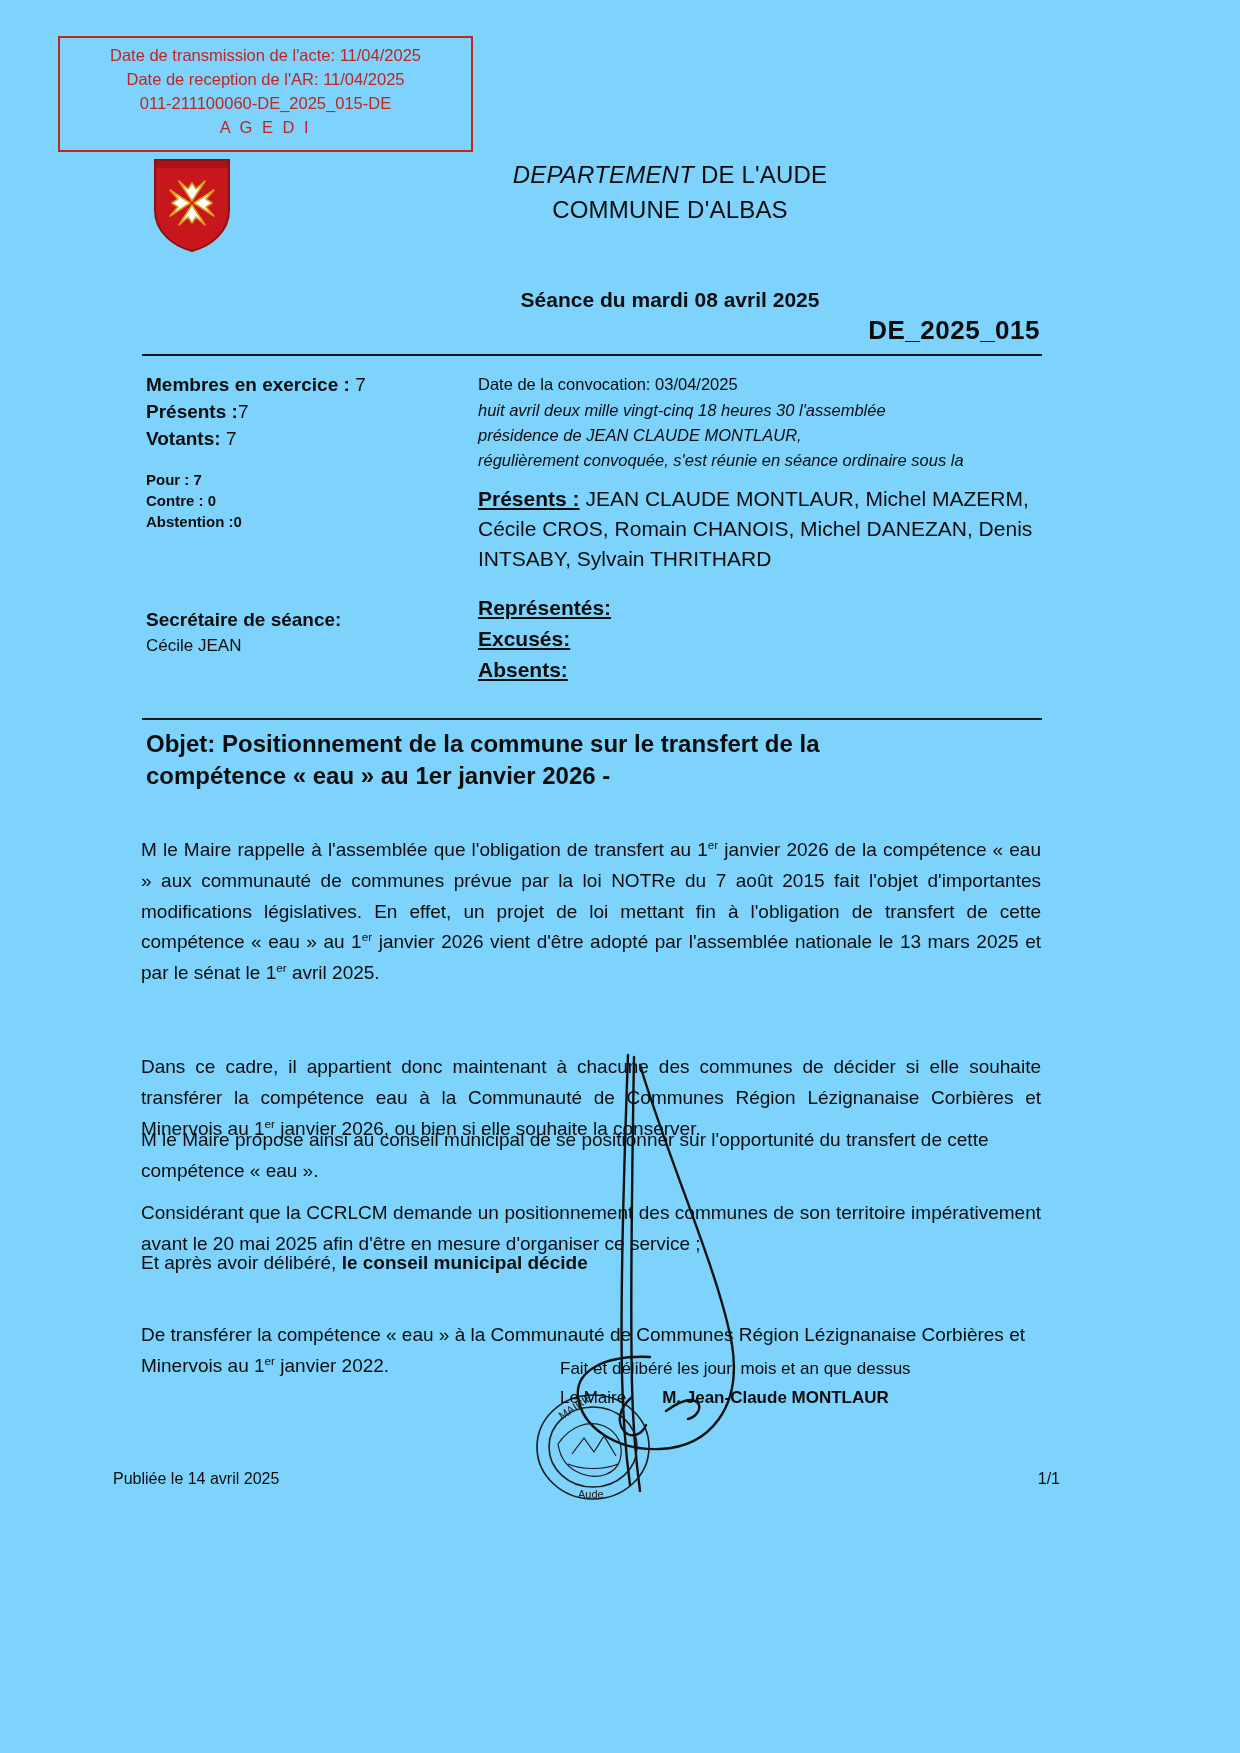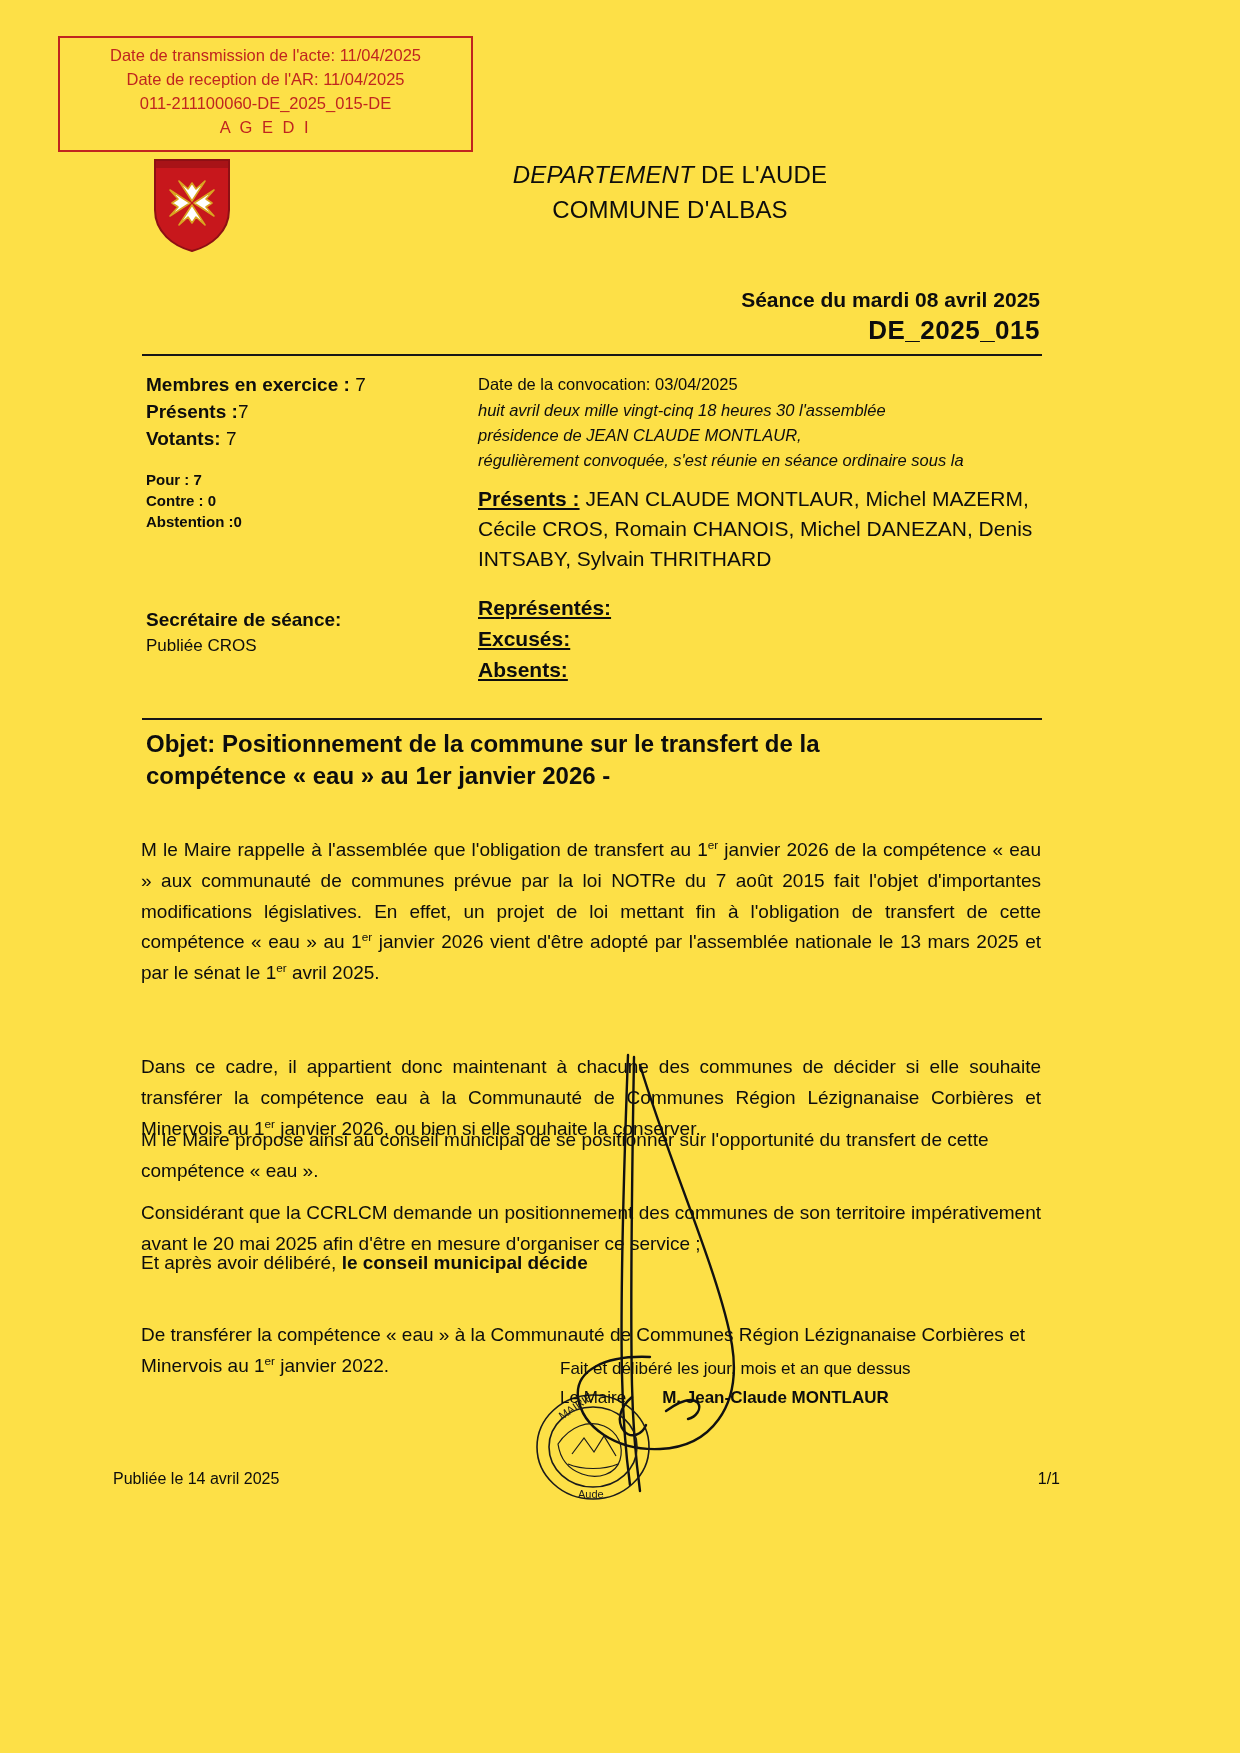--- a/index.html
+++ b/index.html
@@ -4,21 +4,21 @@
 <style>
   html, body {
     margin: 0;
     padding: 0;
     background: #ffffff;
   }
   .page {
     position: relative;
     width: 1240px;
     height: 1753px;
-    background: #fde047;
+    background: #7dd3fc;
     font-family: "Liberation Sans", sans-serif;
     color: #0d0d0d;
     overflow: hidden;
   }
 
   
   .stamp {
     position: absolute;
     left: 58px;
     top: 36px;
@@ -54,21 +54,21 @@
     line-height: 1.45;
     letter-spacing: .2px;
   }
   .dept-title .it { font-style: italic; }
 
   .seance {
     position: absolute;
     left: 300px;
     top: 288px;
     width: 740px;
-    text-align: right;
+    text-align: center;
     font-size: 21px;
     font-weight: bold;
   }
   .delib-no {
     position: absolute;
     left: 300px;
     top: 315px;
     width: 740px;
     text-align: right;
     font-size: 26px;
@@ -265,21 +265,21 @@
     </div>
     <div class="small">
       <div class="b">Pour : 7</div>
       <div class="b">Contre : 0</div>
       <div class="b">Abstention :0</div>
     </div>
   </div>
 
   <div class="secretary">
     <div class="b">Secrétaire de séance:</div>
-    <div class="nm">Publiée CROS</div>
+    <div class="nm">Cécile JEAN</div>
   </div>
 
   <div class="meta-right">
     <div class="conv">Date de la convocation: 03/04/2025</div>
     <div class="it">huit avril deux mille vingt-cinq 18 heures 30 l'assemblée</div>
     <div class="it">présidence de JEAN CLAUDE MONTLAUR,</div>
     <div class="it">régulièrement convoquée, s'est réunie en séance ordinaire sous la</div>
   </div>
 
   <div class="presents-blk">

